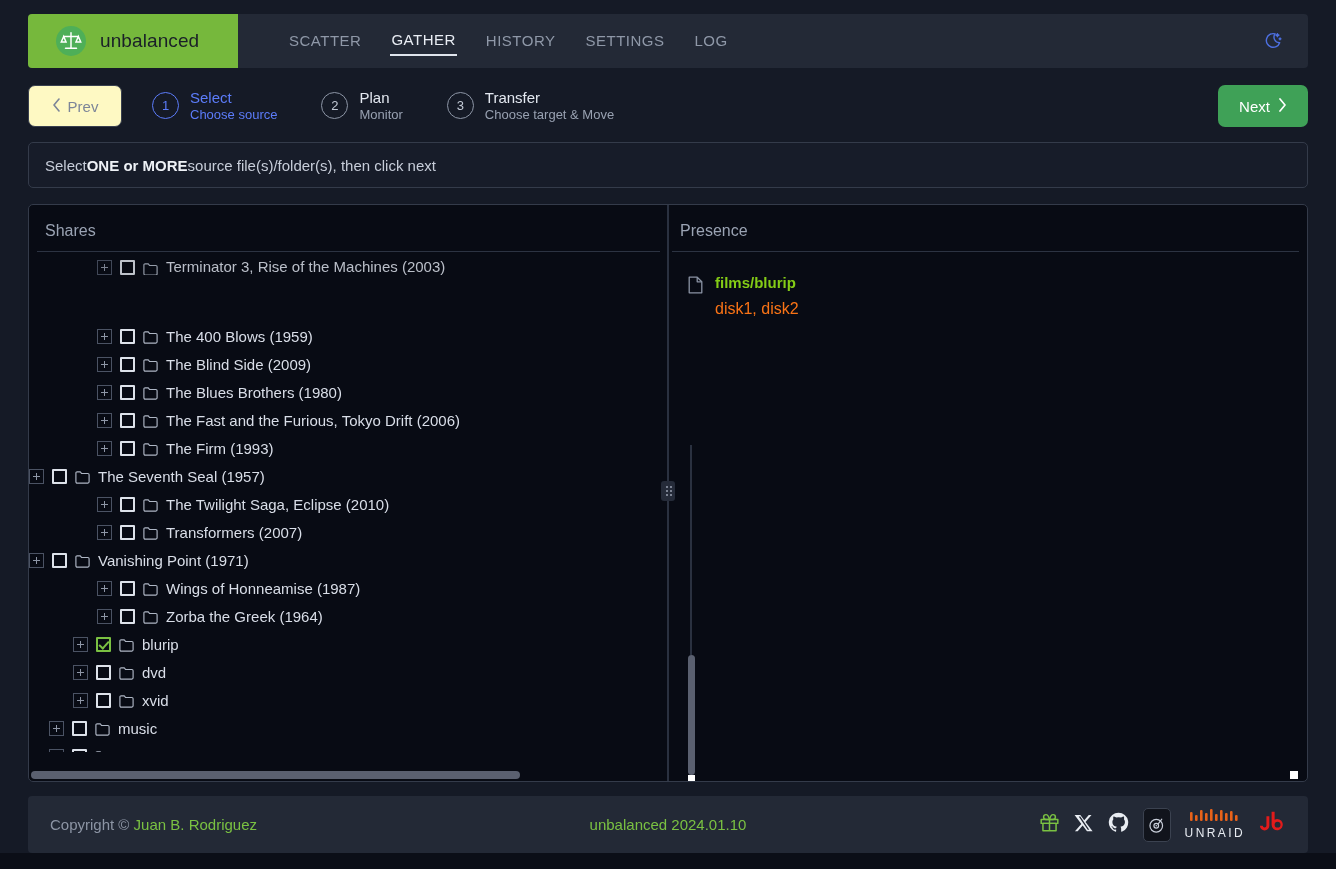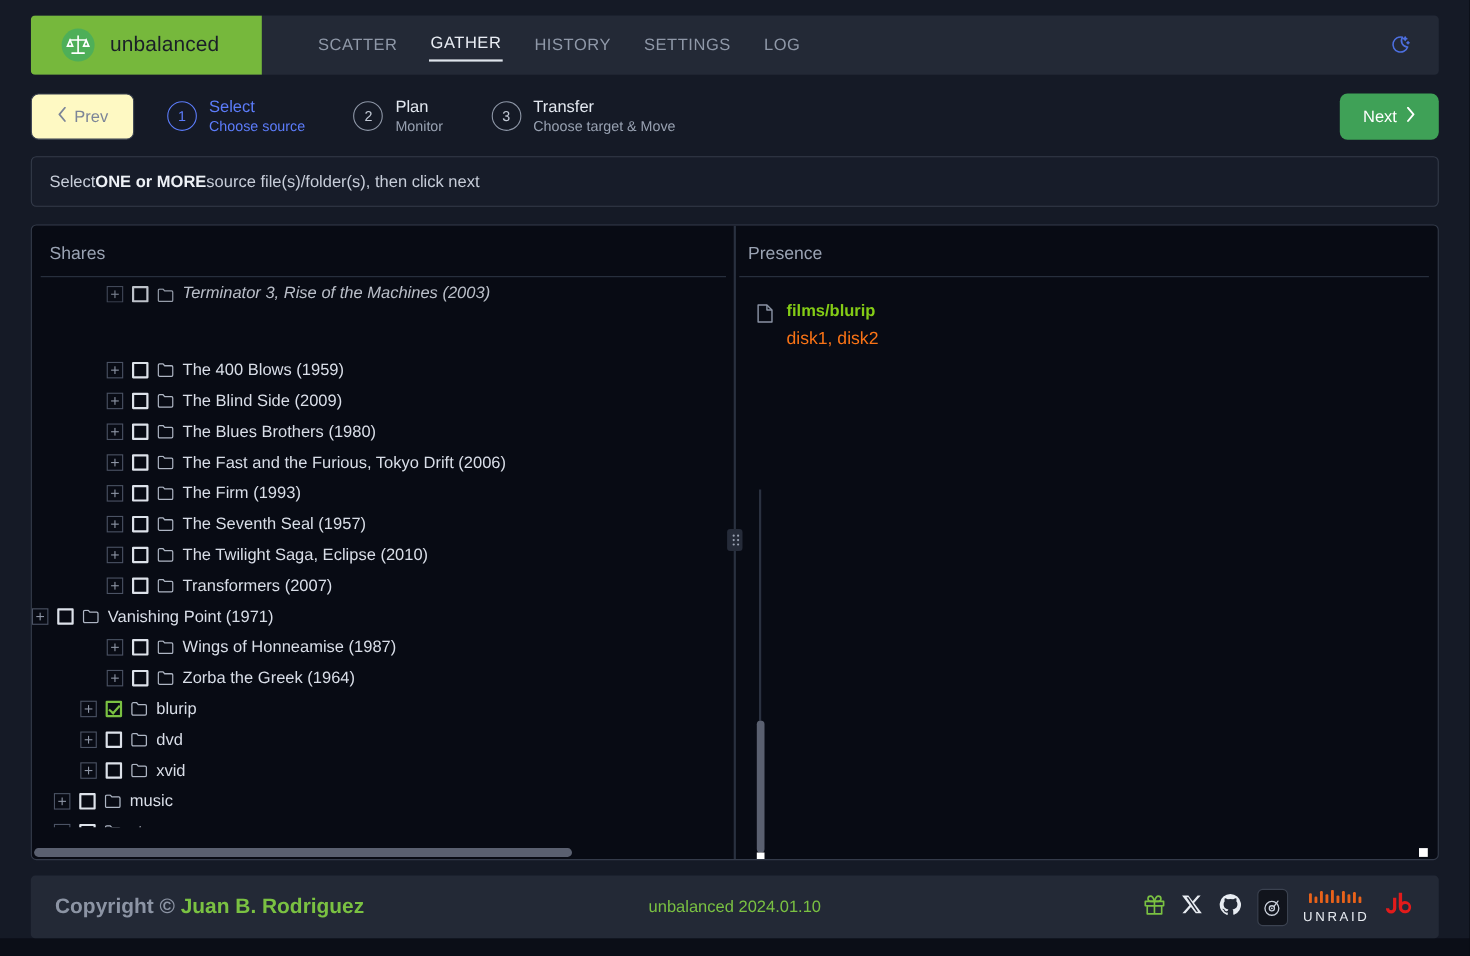--- a/index.html
+++ b/index.html
@@ -202,21 +202,21 @@
 
   
   .footer {
     position: absolute; left: 28px; right: 28px; top: 796px;
     height: 57px;
     background: #232936;
     border-radius: 4px;
     display: flex; align-items: center;
     padding: 0 22px;
   }
-  .copy { font-size: 19px; color: #8c94a4; font-weight: bold; }
+  .copy { font-size: 15px; color: #8c94a4; }
   .copy a { color: #7ac142; text-decoration: none; }
   .version {
     position: absolute; left: 0; right: 0; text-align: center;
     font-size: 15px; color: #7ac142; pointer-events: none;
   }
   .foot-icons { margin-left: auto; display: flex; align-items: center; gap: 14px; z-index: 2; }
   .foot-icons > * { cursor: pointer; }
   .unraid-logo { display: flex; flex-direction: column; align-items: center; gap: 2px; }
   .unraid-word { font-size: 12px; color: #e8ecf2; letter-spacing: 2.4px; font-family: "Liberation Sans", sans-serif; }
   .disk-btn {
@@ -309,21 +309,21 @@
     <span>Select </span>
       <b>ONE or MORE</b>
       <span> source file(s)/folder(s), then click next</span>
   </div>
 
   <div class="panels">
 
     <div class="panel panel-left">
       <div class="panel-head">Shares</div>
       <div class="tree" id="tree">
-          <div class="row" style="padding-left: 68px; height: 18px; align-items: flex-end; overflow: hidden; opacity: 0.85; font-style: italic;">
+          <div class="row" style="padding-left: 68px; height: 18px; align-items: flex-end; overflow: hidden; opacity: 0.85;">
             <span class="expander"></span>
             <span class="cbox"></span>
             <span class="folder-ico"><svg width="15" height="13" viewBox="0 0 16 14" fill="none" stroke="#aeb6c4" stroke-width="1.25" stroke-linejoin="round">
                 <path d="M.9 2.2A1.3 1.3 0 0 1 2.2.9h3.4l1.5 1.8h6.7a1.3 1.3 0 0 1 1.3 1.3v7.7a1.3 1.3 0 0 1-1.3 1.3H2.2A1.3 1.3 0 0 1 .9 11.7z"></path>
               </svg></span>
             <span class="row-label">Terminator 3, Rise of the Machines (2003)</span>
           </div>
           <div class="row" style="padding-left: 68px; margin-top: 47px;">
             <span class="expander"></span>
             <span class="cbox"></span>
@@ -357,21 +357,21 @@
             <span class="row-label">The Fast and the Furious, Tokyo Drift (2006)</span>
           </div>
           <div class="row" style="padding-left: 68px;">
             <span class="expander"></span>
             <span class="cbox"></span>
             <span class="folder-ico"><svg width="15" height="13" viewBox="0 0 16 14" fill="none" stroke="#aeb6c4" stroke-width="1.25" stroke-linejoin="round">
                 <path d="M.9 2.2A1.3 1.3 0 0 1 2.2.9h3.4l1.5 1.8h6.7a1.3 1.3 0 0 1 1.3 1.3v7.7a1.3 1.3 0 0 1-1.3 1.3H2.2A1.3 1.3 0 0 1 .9 11.7z"></path>
               </svg></span>
             <span class="row-label">The Firm (1993)</span>
           </div>
-          <div class="row" style="padding-left: 68px;">
+          <div class="row" style="">
             <span class="expander"></span>
             <span class="cbox"></span>
             <span class="folder-ico"><svg width="15" height="13" viewBox="0 0 16 14" fill="none" stroke="#aeb6c4" stroke-width="1.25" stroke-linejoin="round">
                 <path d="M.9 2.2A1.3 1.3 0 0 1 2.2.9h3.4l1.5 1.8h6.7a1.3 1.3 0 0 1 1.3 1.3v7.7a1.3 1.3 0 0 1-1.3 1.3H2.2A1.3 1.3 0 0 1 .9 11.7z"></path>
               </svg></span>
             <span class="row-label">The Seventh Seal (1957)</span>
           </div>
           <div class="row" style="padding-left: 68px;">
             <span class="expander"></span>
             <span class="cbox"></span>

